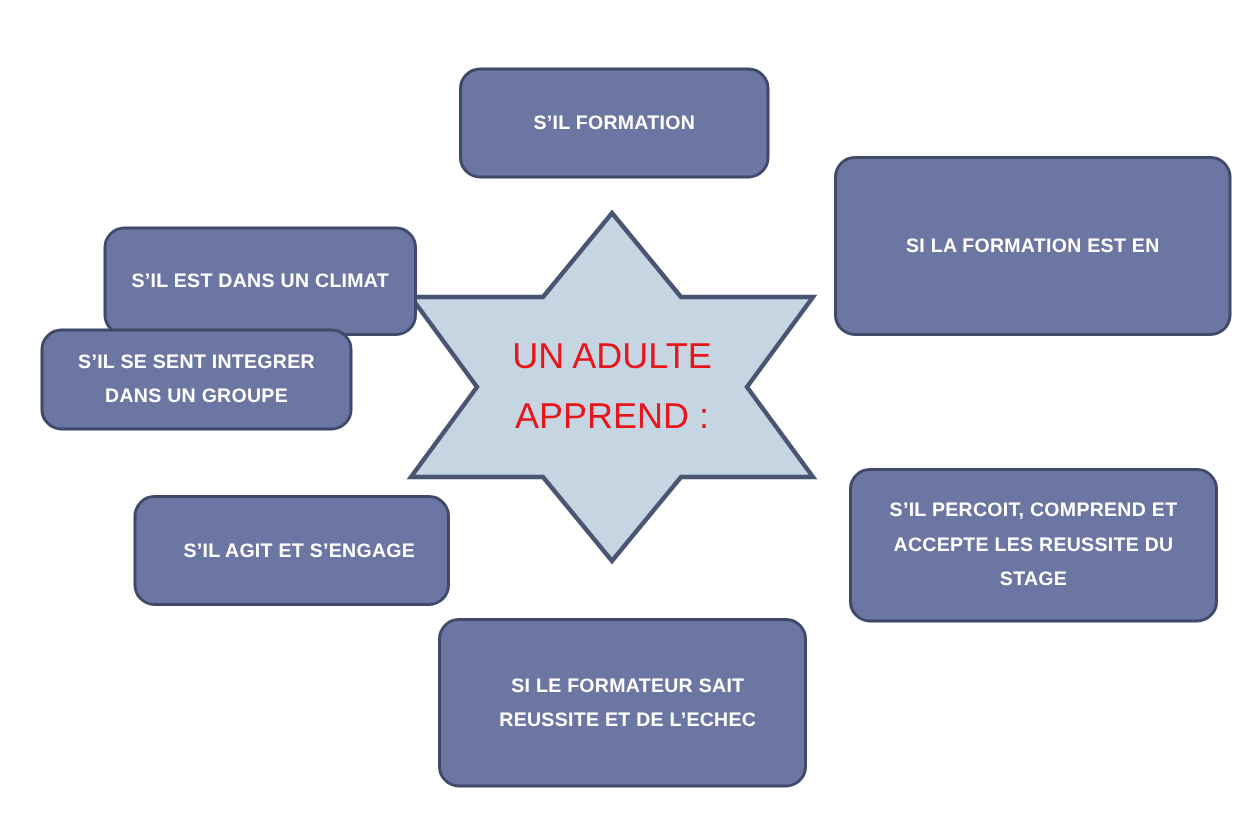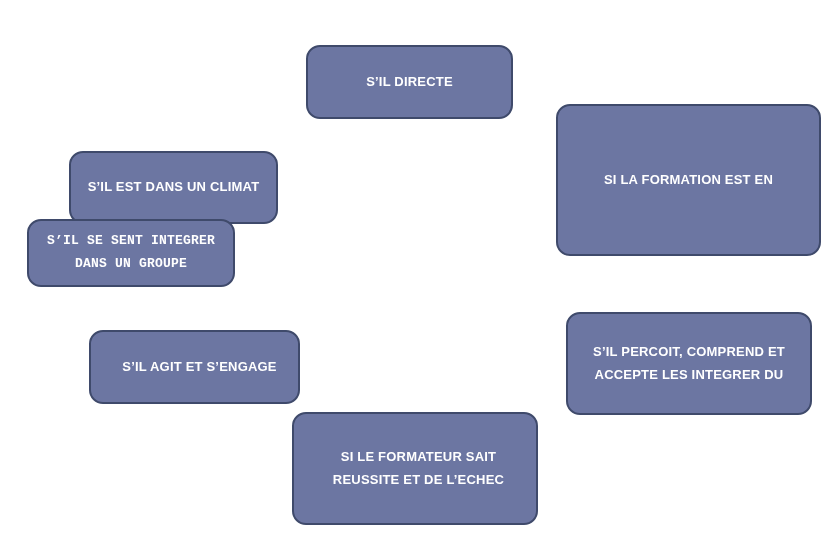--- a/index.html
+++ b/index.html
@@ -38,22 +38,22 @@
   }
   .node .txt {
     display: block;
     width: 100%;
   }
   .node .txt .ln { display: block; white-space: nowrap; }
 
   
   .n-comprend      { left: 306px; top: 45px;  width: 207px; height: 74px;  }
   .n-climat        { left: 69px;  top: 112px; width: 209px; height: 73px; margin-top: 39px;  }
-  .n-formation     { left: 556px; top: 104px; width: 265px; height: 152px; }
-  .n-groupe        { left: 27px;  top: 219px; width: 208px; height: 68px; font-family: Liberation Mono, monospace;  }
+  .n-formation     { left: 556px; top: 104px; width: 265px; height: 120px; }
+  .n-groupe        { left: 27px;  top: 219px; width: 208px; height: 68px;  }
   .n-objectifs     { left: 566px; top: 312px; width: 246px; height: 103px; }
   .n-agit          { left: 89px;  top: 330px; width: 211px; height: 74px; padding-left: 22px;  }
   .n-formateur     { left: 292px; top: 412px; width: 246px; height: 113px; padding-left: 19px; }
 
   
   #star-wrap {
     position: absolute;
     left: 268px;
     top: 138px;
     width: 280px;
@@ -80,24 +80,33 @@
     line-height: 1.65;
     white-space: nowrap;
     text-align: center;
   }
 </style>
 </head>
 <body>
 
 <div id="canvas">
 
+  <div id="star-wrap">
+    <svg viewBox="0 0 280 240" xmlns="http://www.w3.org/2000/svg">
+      <polygon points="140,4 186,60 274,60 230,120 274,180 186,180 140,236 94,180 6,180 50,120 6,60 94,60" fill="#c5d5e2" stroke="#4a5572" stroke-width="3" stroke-linejoin="miter"></polygon>
+    </svg>
+    <div class="star-label">
+      <span class="sl">UN ADULTE</span>
+      <span class="sl">APPREND :</span>
+    </div>
+  </div>
 
   <div class="node n-comprend">
     <span class="txt">
-      <span class="ln">S’IL DIRECTE</span>
+      <span class="ln">S’IL FORMATION</span>
     </span>
   </div>
 
   <div class="node n-climat">
     <span class="txt">
       <span class="ln">S’IL EST DANS UN CLIMAT</span>
     </span>
   </div>
 
   <div class="node n-formation">
@@ -109,21 +118,22 @@
   <div class="node n-groupe">
     <span class="txt">
       <span class="ln">S’IL SE SENT INTEGRER</span>
       <span class="ln">DANS UN GROUPE</span>
     </span>
   </div>
 
   <div class="node n-objectifs">
     <span class="txt">
       <span class="ln">S’IL PERCOIT, COMPREND ET</span>
-      <span class="ln">ACCEPTE LES INTEGRER DU</span>
+      <span class="ln">ACCEPTE LES REUSSITE DU</span>
+      <span class="ln">STAGE</span>
     </span>
   </div>
 
   <div class="node n-agit">
     <span class="txt">
       <span class="ln">S’IL AGIT ET S’ENGAGE</span>
     </span>
   </div>
 
   <div class="node n-formateur">

